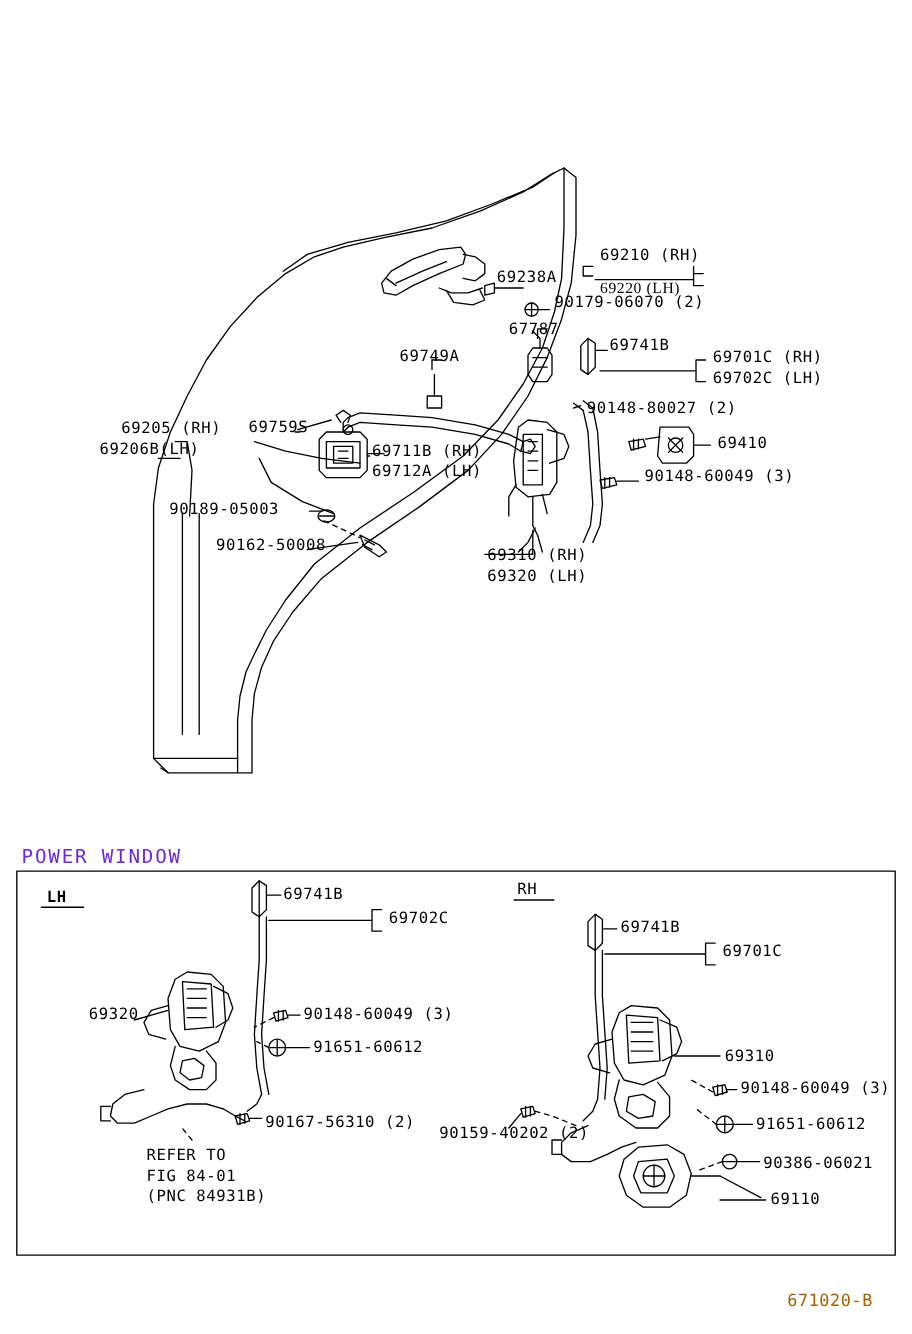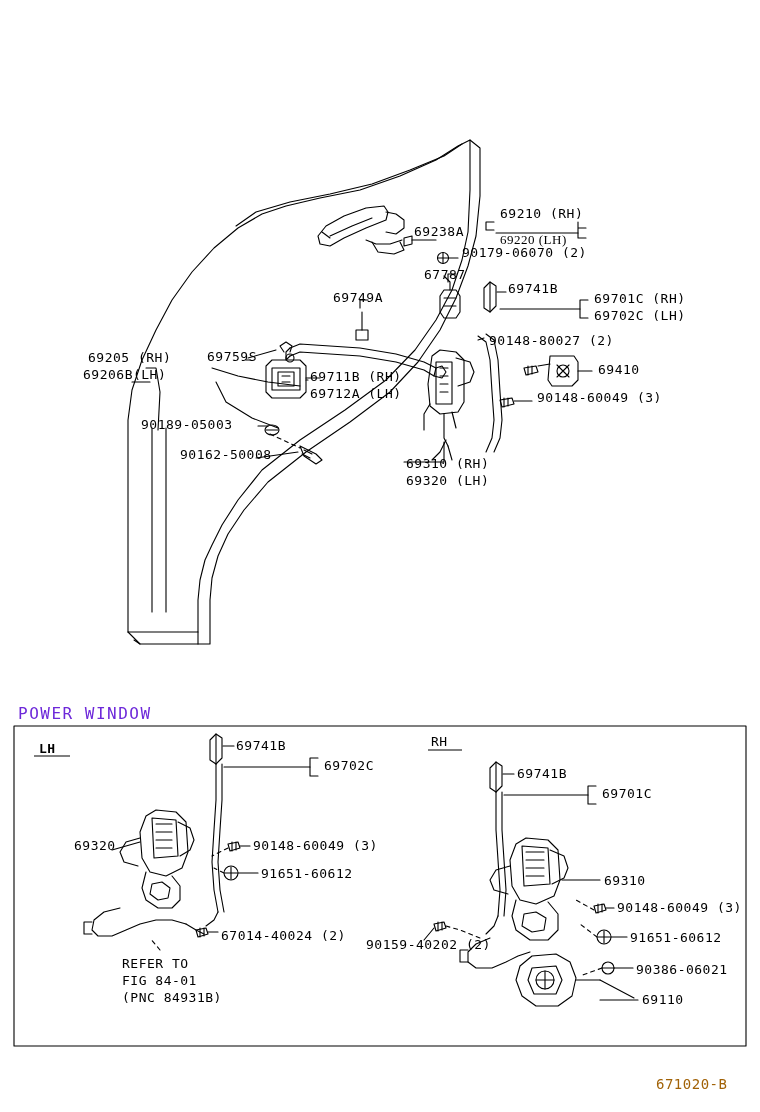--- a/index.html
+++ b/index.html
@@ -298,21 +298,21 @@
     <span class="lbl" style="left:500px; top:206px;">69210 (RH)</span>
     <span class="lbl" style="left:500px; top:232px;font-family:Liberation Serif, serif;">69220 (LH)</span>
     <span class="lbl" style="left:414px; top:224px;">69238A</span>
     <span class="lbl" style="left:462px; top:245px;">90179-06070 (2)</span>
     <span class="lbl" style="left:424px; top:267px;">67787</span>
     <span class="lbl" style="left:508px; top:281px;">69741B</span>
     <span class="lbl" style="left:594px; top:291px;">69701C (RH)</span>
     <span class="lbl" style="left:594px; top:308px;">69702C (LH)</span>
     <span class="lbl" style="left:333px; top:290px;">69749A</span>
     <span class="lbl" style="left:489px; top:333px;">90148-80027 (2)</span>
-    <span class="lbl" style="left:88px; top:350px;">69205 (RH)</span>
+    <span class="lbl" style="left:101px; top:350px;">69205 (RH)</span>
     <span class="lbl" style="left:83px; top:367px;">69206B(LH)</span>
     <span class="lbl" style="left:207px; top:349px;">69759S</span>
     <span class="lbl" style="left:598px; top:362px;">69410</span>
     <span class="lbl" style="left:310px; top:369px;">69711B (RH)</span>
     <span class="lbl" style="left:310px; top:386px;">69712A (LH)</span>
     <span class="lbl" style="left:537px; top:390px;">90148-60049 (3)</span>
     <span class="lbl" style="left:141px; top:417px;">90189-05003</span>
     <span class="lbl" style="left:180px; top:447px;">90162-50008</span>
     <span class="lbl" style="left:406px; top:456px;">69310 (RH)</span>
     <span class="lbl" style="left:406px; top:473px;">69320 (LH)</span>
@@ -326,21 +326,21 @@
 
     <span class="lbl" style="left:236px; top:738px;">69741B</span>
     <span class="lbl" style="left:324px; top:758px;">69702C</span>
     <span class="lbl" style="left:517px; top:766px;">69741B</span>
     <span class="lbl" style="left:602px; top:786px;">69701C</span>
     <span class="lbl" style="left:74px; top:838px;">69320</span>
     <span class="lbl" style="left:253px; top:838px;">90148-60049 (3)</span>
     <span class="lbl" style="left:261px; top:866px;">91651-60612</span>
     <span class="lbl" style="left:604px; top:873px;">69310</span>
     <span class="lbl" style="left:617px; top:900px;">90148-60049 (3)</span>
-    <span class="lbl" style="left:221px; top:928px;">67014-40024 (2)</span>
+    <span class="lbl" style="left:221px; top:928px;">90167-56310 (2)</span>
     <span class="lbl" style="left:366px; top:937px;">90159-40202 (2)</span>
     <span class="lbl" style="left:630px; top:930px;">91651-60612</span>
     <span class="lbl" style="left:636px; top:962px;">90386-06021</span>
     <span class="lbl" style="left:642px; top:992px;">69110</span>
     <span class="lbl" style="left:122px; top:956px;">REFER TO</span>
     <span class="lbl" style="left:122px; top:973px;">FIG 84-01</span>
     <span class="lbl" style="left:122px; top:990px;">(PNC 84931B)</span>
   </div>
 
   <div class="footer-code" style="left:656px; top:1076px;">671020-B</div>

